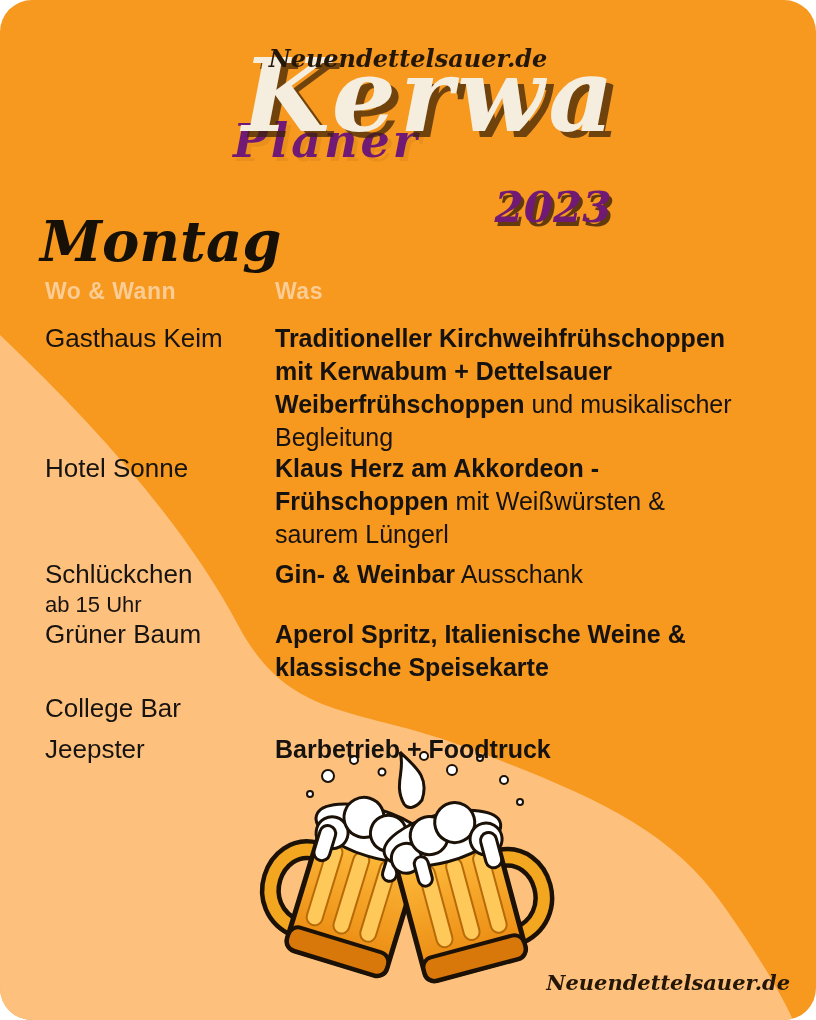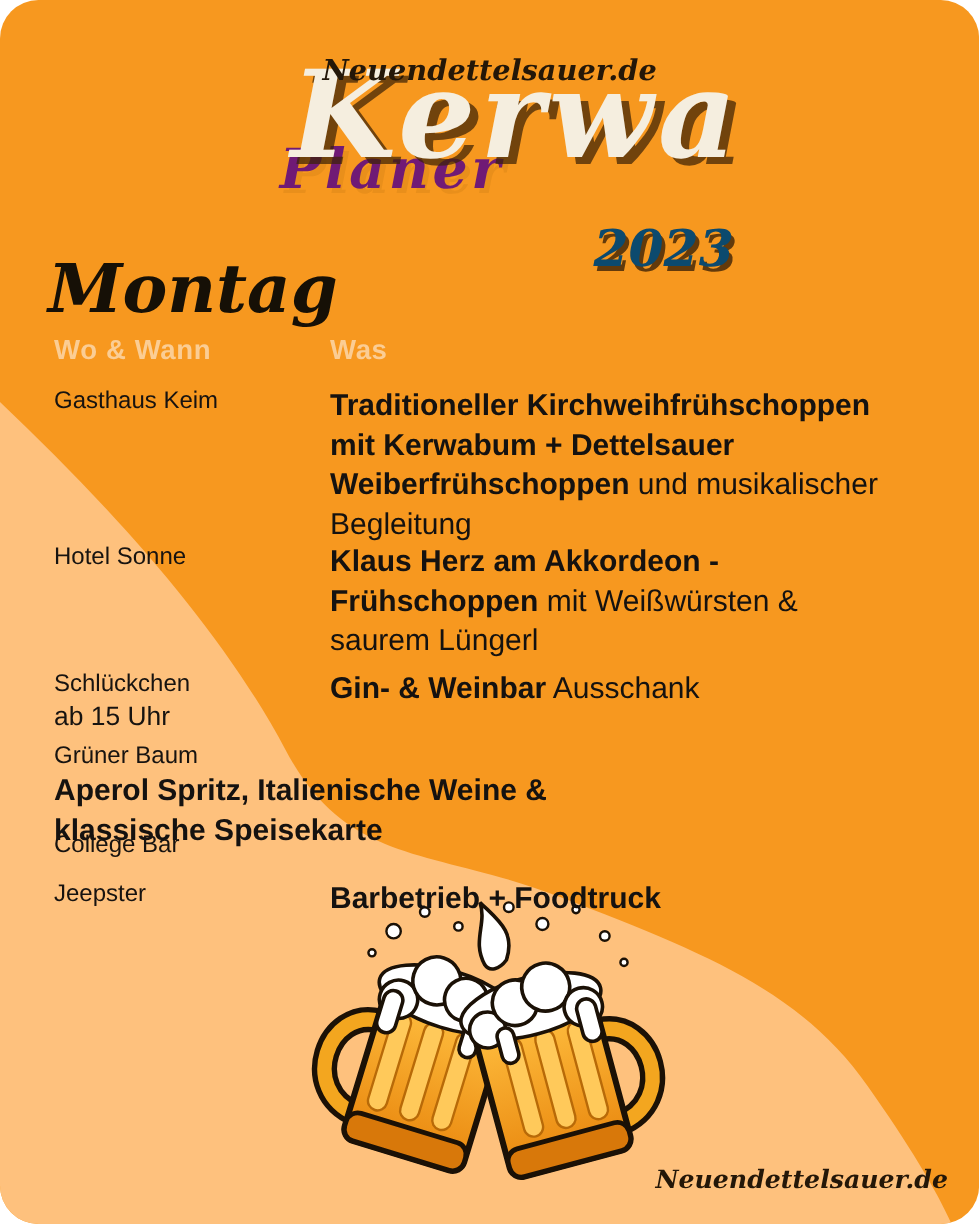--- a/index.html
+++ b/index.html
@@ -41,21 +41,21 @@
     font-size:46px; letter-spacing:3px; line-height:1.1;
     color:#701a75;
     text-shadow:4px 4px 0 rgba(205,125,20,0.35);
     z-index:1;
   }
   .title-year {
     position:absolute; top:183px; left:478px; width:150px;
     text-align:center;
     font-family:"DejaVu Serif","Liberation Serif",serif;
     font-weight:bold; font-style:italic;
-    font-size:42px; color:#0c4a6e;
+    font-size:42px; color:#701a75;
     text-shadow:3px 4px 0 rgba(61,35,6,0.8);
     z-index:3;
   }
   .day-heading {
     position:absolute; top:208px; left:40px;
     font-family:"DejaVu Serif","Liberation Serif",serif;
     font-weight:bold; font-style:italic;
     font-size:56px; color:#161006;
     z-index:3;
   }
@@ -63,23 +63,23 @@
   
   .col-headers { position:absolute; top:278px; left:45px; display:flex; z-index:3; }
   .col-headers .h-where { width:230px; }
   .col-headers .h-what  { width:505px; }
   .col-headers span {
     font-weight:bold; font-size:23px; letter-spacing:0.5px;
     color:#FBCD94;
   }
   .row { position:absolute; left:45px; display:flex; z-index:3; }
   .row-1 { top:322px; } .row-2 { top:452px; } .row-3 { top:558px; }
-  .row-4 { top:618px;flex-direction:column; } .row-5 { top:692px; } .row-6 { top:733px; }
+  .row-4 { top:618px; } .row-5 { top:692px; } .row-6 { top:733px; }
   .where { width:230px; flex:none; color:#171310; }
-  .where .venue { font-size:20px; line-height:1.25; display:block; white-space:pre-line; }
+  .where .venue { font-size:26px; line-height:1.25; display:block; white-space:pre-line; }
   .where .venue-sub { font-size:22px; line-height:1.3; display:block; white-space:pre-line; }
   .what { width:505px; font-size:25px; line-height:1.32; color:#151210; white-space:pre-line; }
   .what .b { font-weight:bold; }
 
   
   .mugs { position:absolute; left:254px; top:746px; z-index:2; }
   .brand-footer {
     position:absolute; right:26px; top:970px;
     font-family:"DejaVu Serif","Liberation Serif",serif;
     font-weight:bold; font-style:italic;

